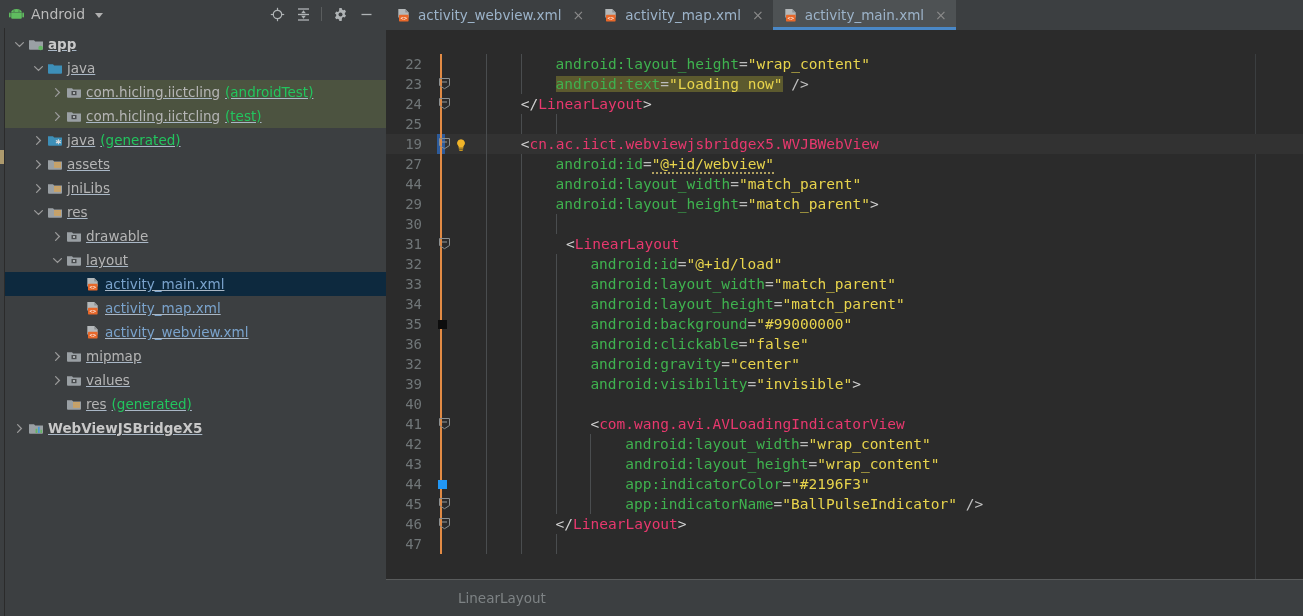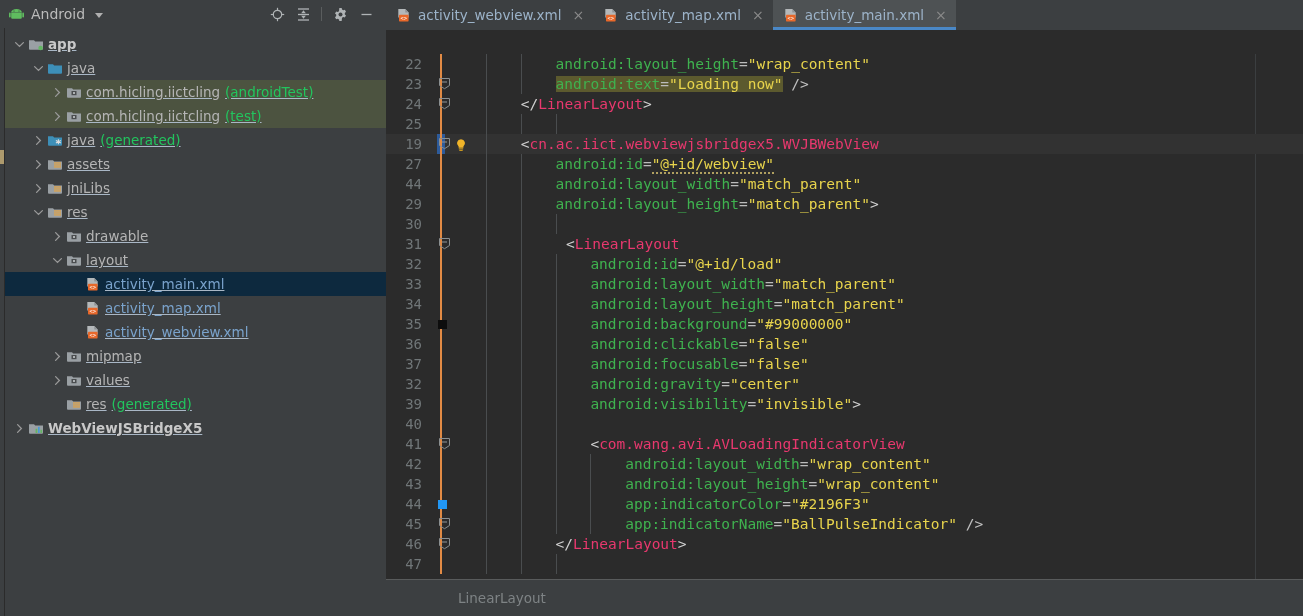--- a/index.html
+++ b/index.html
@@ -462,21 +462,20 @@
           <div class="ln"><span class="lnum">30</span><span class="changebar"></span><span class="guide" style="left: 100px;"></span><span class="guide" style="left: 134.8px;"></span><span class="guide" style="left: 169.6px;"></span><span class="code" style="left: 100px;"></span></div>
           <div class="ln"><span class="lnum">31</span><span class="changebar"></span><span class="fold"><svg width="13" height="13" viewBox="0 0 13 13">
                 <path d="M1.5 1.5h10v7l-5 3.2-5-3.2z" fill="none" stroke="#8a8f91" stroke-width="1"></path>
                 <line x1="4" y1="5" x2="9" y2="5" stroke="#8a8f91" stroke-width="1.1"></line>
               </svg></span><span class="guide" style="left: 100px;"></span><span class="guide" style="left: 134.8px;"></span><span class="code" style="left: 180px;"><span class="t-punct">&lt;</span><span class="t-tag">LinearLayout</span></span></div>
           <div class="ln"><span class="lnum">32</span><span class="changebar"></span><span class="guide" style="left: 100px;"></span><span class="guide" style="left: 134.8px;"></span><span class="guide" style="left: 169.6px;"></span><span class="code" style="left: 204.4px;"><span class="t-attr">android:id</span><span class="t-eq">=</span><span class="t-val">"@+id/load"</span></span></div>
           <div class="ln"><span class="lnum">33</span><span class="changebar"></span><span class="guide" style="left: 100px;"></span><span class="guide" style="left: 134.8px;"></span><span class="guide" style="left: 169.6px;"></span><span class="code" style="left: 204.4px;"><span class="t-attr">android:layout_width</span><span class="t-eq">=</span><span class="t-val">"match_parent"</span></span></div>
           <div class="ln"><span class="lnum">34</span><span class="changebar"></span><span class="guide" style="left: 100px;"></span><span class="guide" style="left: 134.8px;"></span><span class="guide" style="left: 169.6px;"></span><span class="code" style="left: 204.4px;"><span class="t-attr">android:layout_height</span><span class="t-eq">=</span><span class="t-val">"match_parent"</span></span></div>
           <div class="ln"><span class="lnum">35</span><span class="changebar"></span><span class="swatch" style="background: rgb(13, 13, 13);"></span><span class="guide" style="left: 100px;"></span><span class="guide" style="left: 134.8px;"></span><span class="guide" style="left: 169.6px;"></span><span class="code" style="left: 204.4px;"><span class="t-attr">android:background</span><span class="t-eq">=</span><span class="t-val">"#99000000"</span></span></div>
           <div class="ln"><span class="lnum">36</span><span class="changebar"></span><span class="guide" style="left: 100px;"></span><span class="guide" style="left: 134.8px;"></span><span class="guide" style="left: 169.6px;"></span><span class="code" style="left: 204.4px;"><span class="t-attr">android:clickable</span><span class="t-eq">=</span><span class="t-val">"false"</span></span></div>
-          <div class="ln"><span class="lnum">37</span><span class="changebar"></span><span class="guide" style="left: 100px;"></span><span class="guide" style="left: 134.8px;"></span><span class="guide" style="left: 169.6px;"></span><span class="code" style="left: 204.4px;"><span class="t-attr">android:focusable</span><span class="t-eq">=</span><span class="t-val">"false"</span></span></div>
           <div class="ln"><span class="lnum">32</span><span class="changebar"></span><span class="guide" style="left: 100px;"></span><span class="guide" style="left: 134.8px;"></span><span class="guide" style="left: 169.6px;"></span><span class="code" style="left: 204.4px;"><span class="t-attr">android:gravity</span><span class="t-eq">=</span><span class="t-val">"center"</span></span></div>
           <div class="ln"><span class="lnum">39</span><span class="changebar"></span><span class="guide" style="left: 100px;"></span><span class="guide" style="left: 134.8px;"></span><span class="guide" style="left: 169.6px;"></span><span class="code" style="left: 204.4px;"><span class="t-attr">android:visibility</span><span class="t-eq">=</span><span class="t-val">"invisible"</span><span class="t-punct">&gt;</span></span></div>
           <div class="ln"><span class="lnum">40</span><span class="changebar"></span><span class="guide" style="left: 100px;"></span><span class="guide" style="left: 134.8px;"></span><span class="guide" style="left: 169.6px;"></span><span class="code" style="left: 100px;"></span></div>
           <div class="ln"><span class="lnum">41</span><span class="changebar"></span><span class="fold"><svg width="13" height="13" viewBox="0 0 13 13">
                 <path d="M1.5 1.5h10v7l-5 3.2-5-3.2z" fill="none" stroke="#8a8f91" stroke-width="1"></path>
                 <line x1="4" y1="5" x2="9" y2="5" stroke="#8a8f91" stroke-width="1.1"></line>
               </svg></span><span class="guide" style="left: 100px;"></span><span class="guide" style="left: 134.8px;"></span><span class="guide" style="left: 169.6px;"></span><span class="code" style="left: 204.4px;"><span class="t-punct">&lt;</span><span class="t-tag">com.wang.avi.AVLoadingIndicatorView</span></span></div>
           <div class="ln"><span class="lnum">42</span><span class="changebar"></span><span class="guide" style="left: 100px;"></span><span class="guide" style="left: 134.8px;"></span><span class="guide" style="left: 169.6px;"></span><span class="guide" style="left: 204.4px;"></span><span class="code" style="left: 239.2px;"><span class="t-attr">android:layout_width</span><span class="t-eq">=</span><span class="t-val">"wrap_content"</span></span></div>
           <div class="ln"><span class="lnum">43</span><span class="changebar"></span><span class="guide" style="left: 100px;"></span><span class="guide" style="left: 134.8px;"></span><span class="guide" style="left: 169.6px;"></span><span class="guide" style="left: 204.4px;"></span><span class="code" style="left: 239.2px;"><span class="t-attr">android:layout_height</span><span class="t-eq">=</span><span class="t-val">"wrap_content"</span></span></div>
           <div class="ln"><span class="lnum">44</span><span class="changebar"></span><span class="swatch" style="background: rgb(33, 150, 243);"></span><span class="guide" style="left: 100px;"></span><span class="guide" style="left: 134.8px;"></span><span class="guide" style="left: 169.6px;"></span><span class="guide" style="left: 204.4px;"></span><span class="code" style="left: 239.2px;"><span class="t-attr">app:indicatorColor</span><span class="t-eq">=</span><span class="t-val">"#2196F3"</span></span></div>

